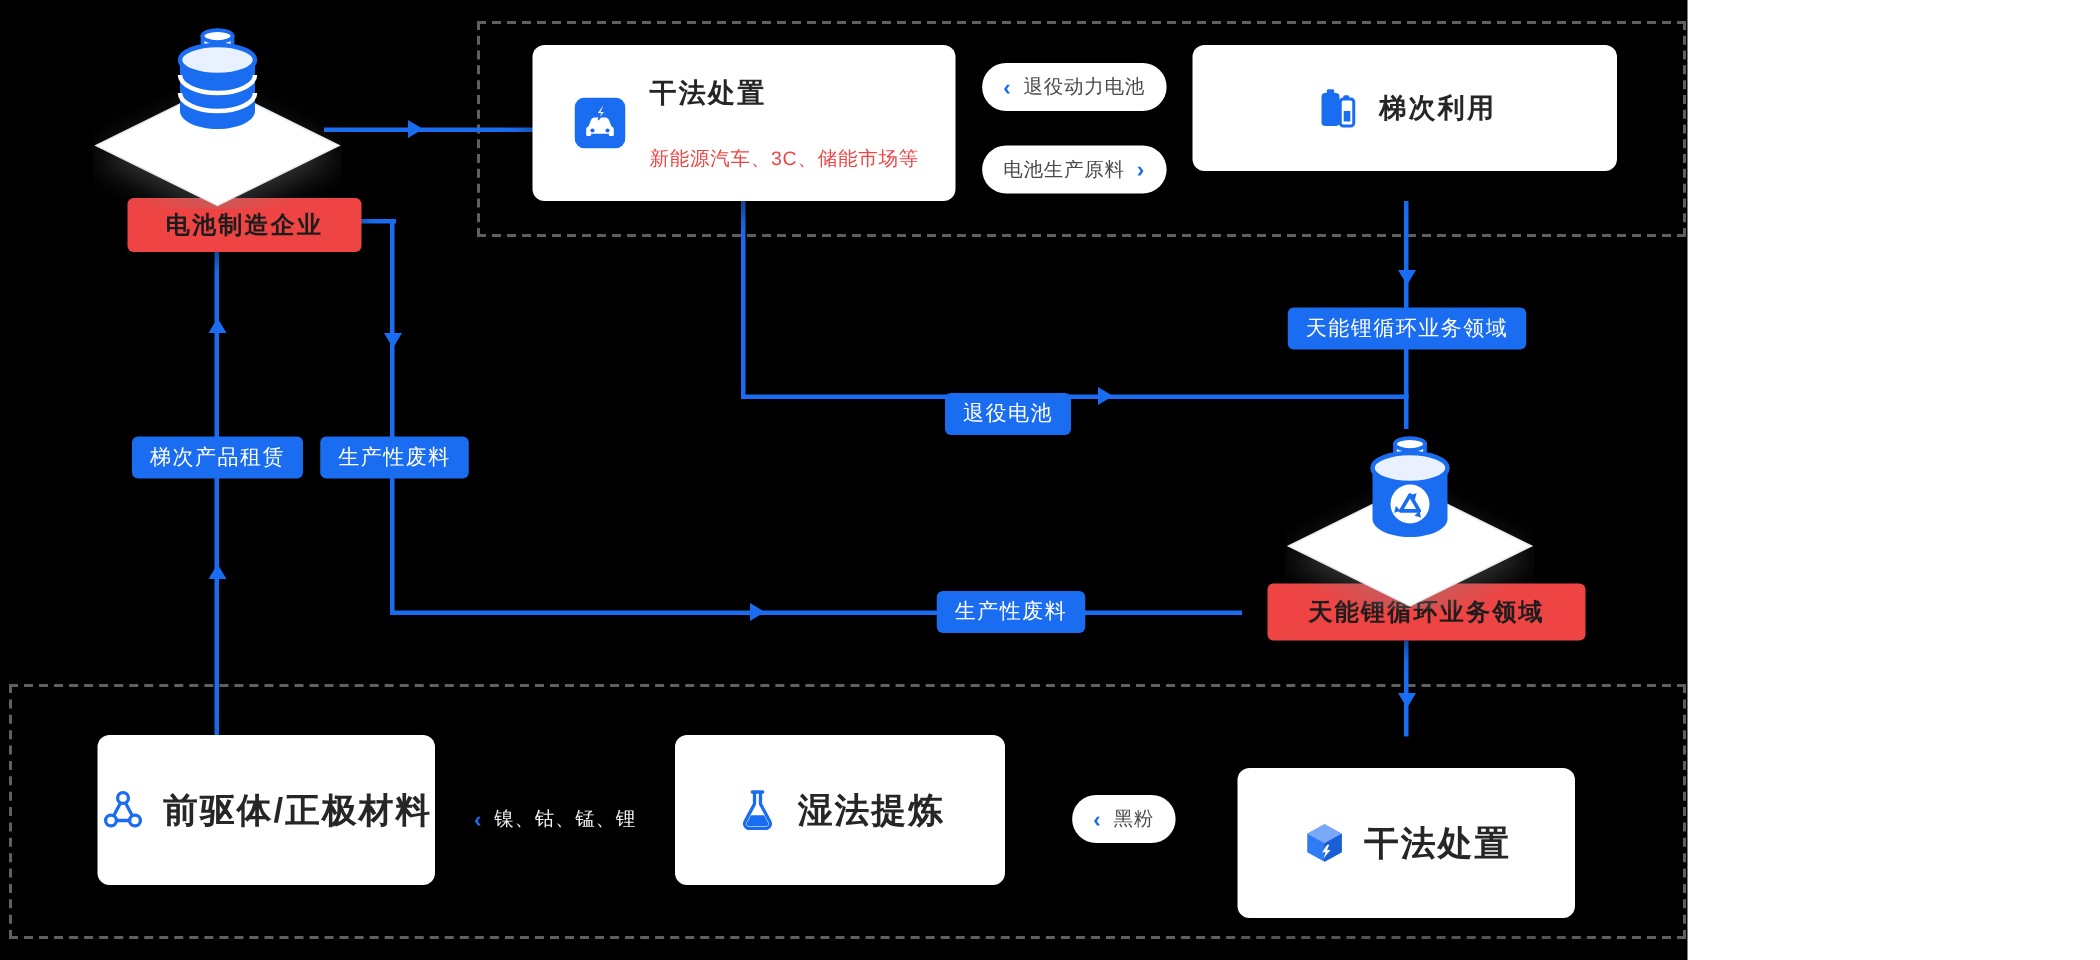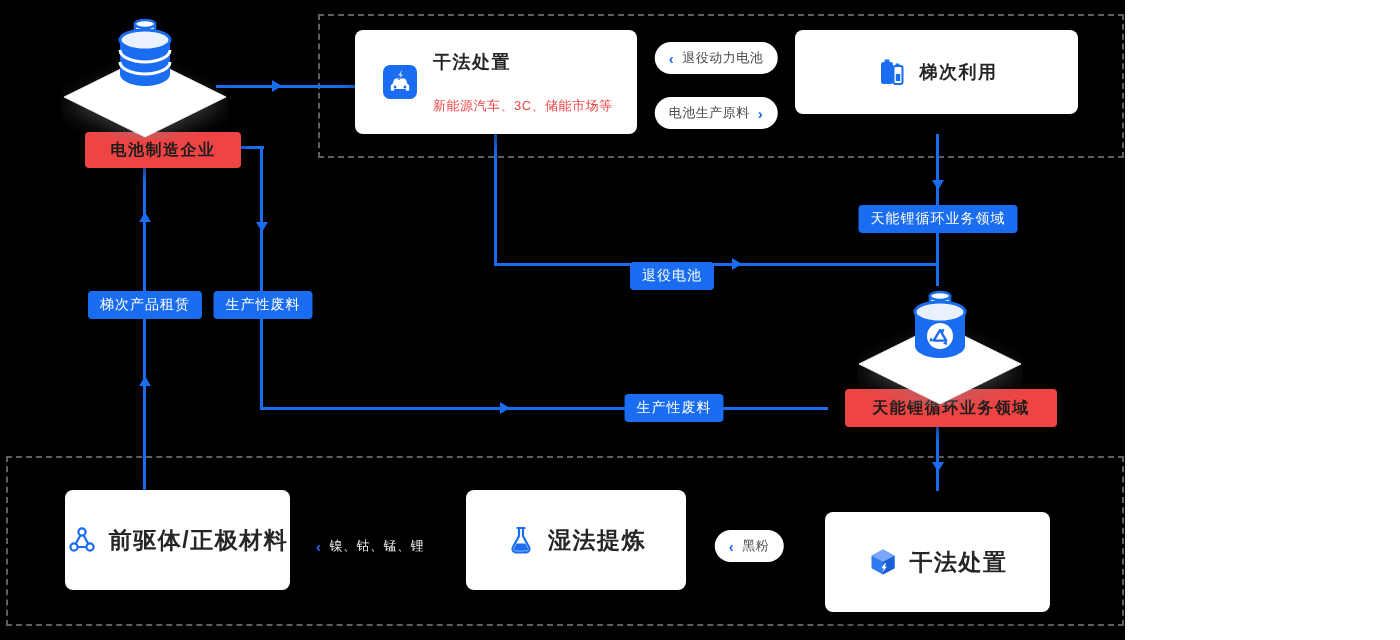--- a/index.html
+++ b/index.html
@@ -28,21 +28,21 @@
   .card {
     position:absolute; background:#ffffff; border-radius:8px;
     box-shadow:0 8px 18px rgba(0,0,0,0.45);
     display:flex; align-items:center; z-index:5;
   }
   .card .title { font-size:18px; font-weight:700; color:#262626; letter-spacing:1.5px; }
   .card .sub   { font-size:13px; color:#ef4444; margin-top:23px; letter-spacing:0.5px; white-space:nowrap; }
   #card-app       { left:355px; top:30px;  width:282px; height:104px; padding-left:28px; gap:16px; }
   #card-cascade   { left:795px; top:30px;  width:283px; height:84px; justify-content:center; gap:14px; }
   #card-precursor { left:65px;  top:490px; width:225px; height:100px; justify-content:center; gap:12px; }
-  #card-wet       { left:450px; top:490px; width:220px; height:100px; justify-content:center; gap:12px;margin-left:16px; }
+  #card-wet       { left:450px; top:490px; width:220px; height:100px; justify-content:center; gap:12px; }
   #card-dry       { left:825px; top:512px; width:225px; height:100px; justify-content:center; gap:12px; }
   #card-precursor .title, #card-wet .title, #card-dry .title { font-size:23px; }
 
   .nodelabel {
     position:absolute; transform:translate(-50%,-50%);
     background:#ef4444; border-radius:4px; box-shadow:0 6px 12px rgba(0,0,0,0.4);
     font-size:16px; font-weight:700; color:#1c1c1c; letter-spacing:1.5px;
     display:flex; align-items:center; justify-content:center; z-index:5; white-space:nowrap;margin-left:21px;
   }
   #label-manu { left:142px; top:150px; width:156px; height:36px; }

